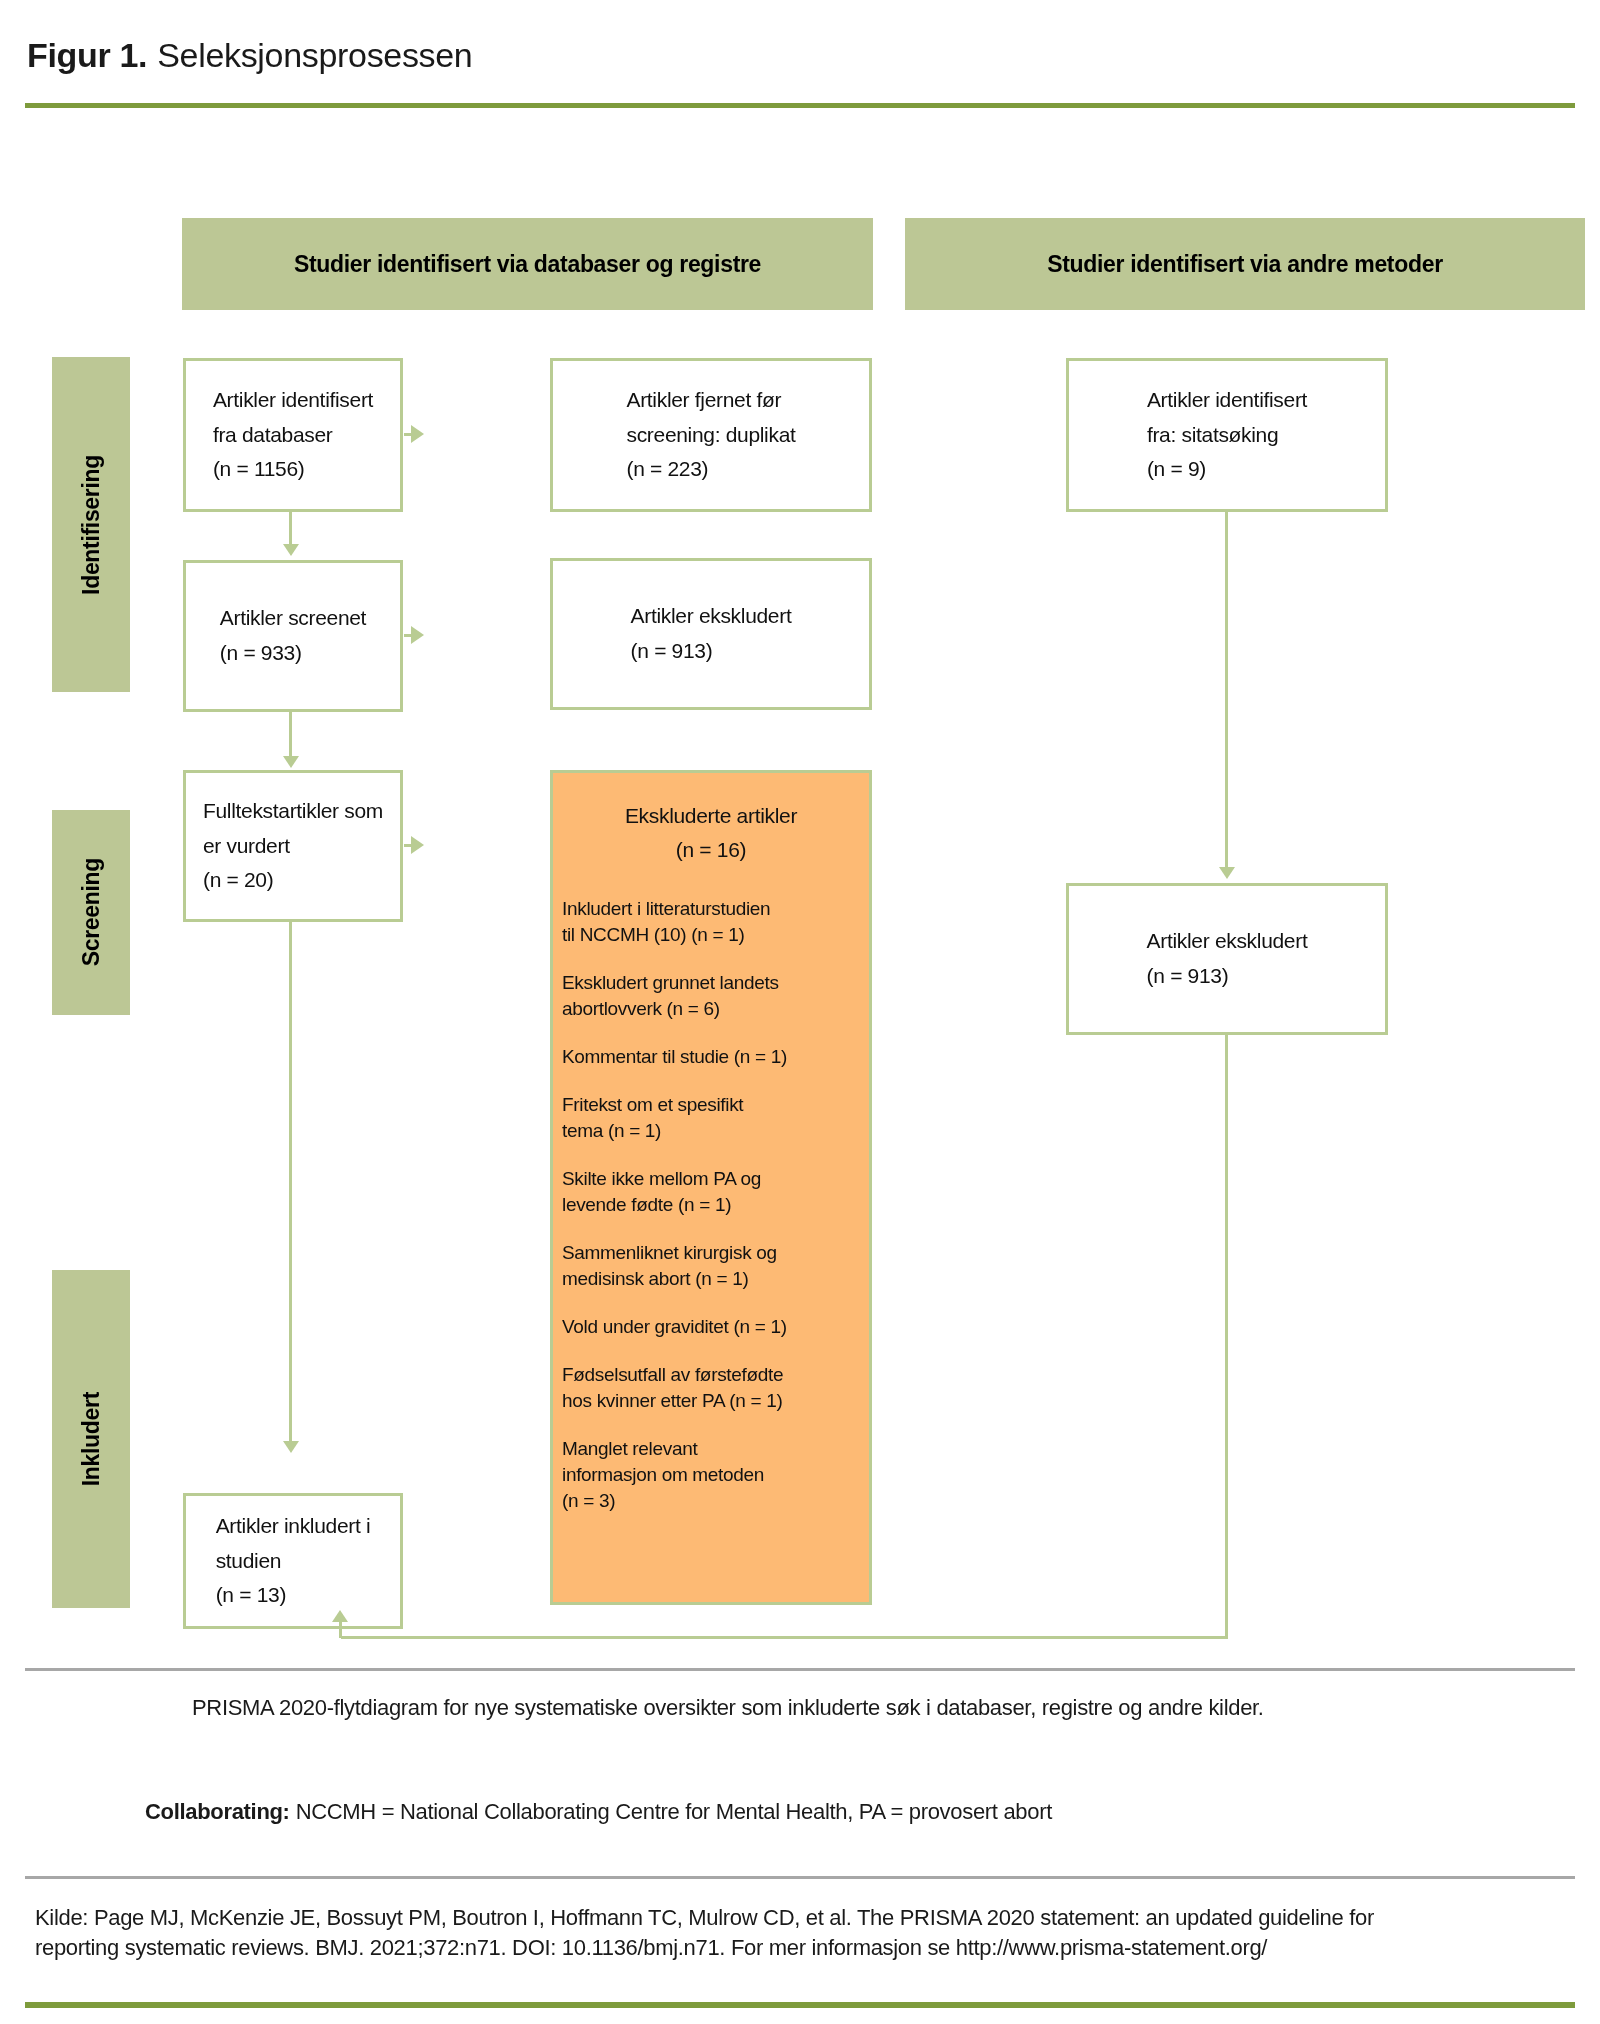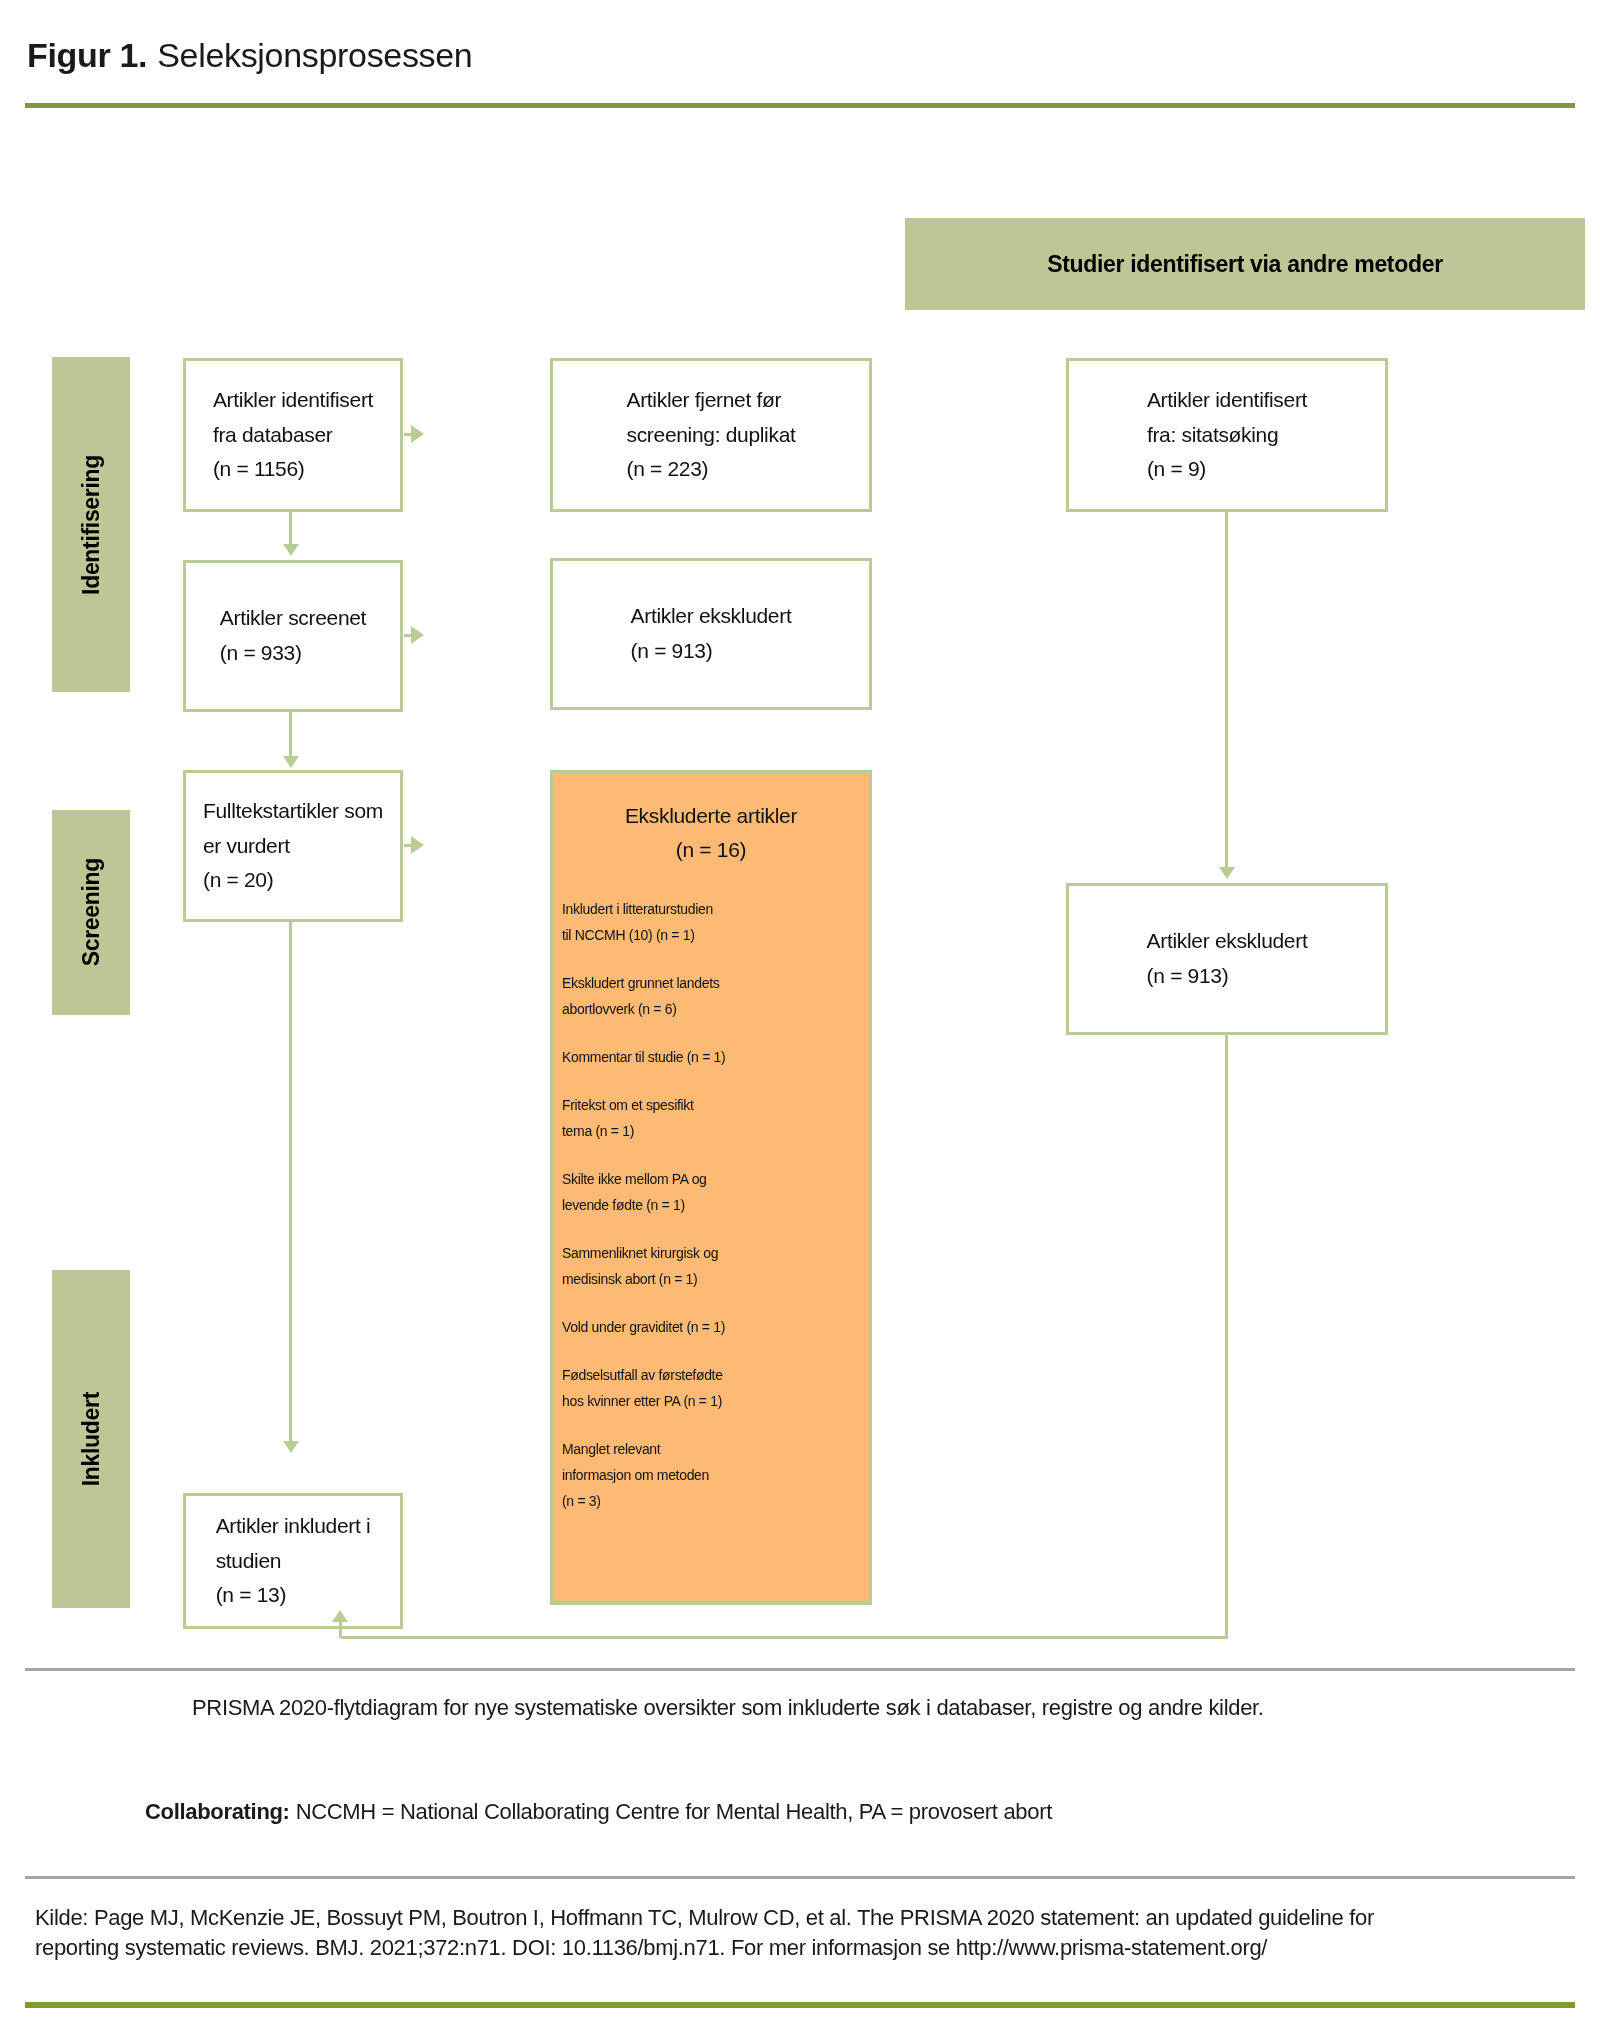--- a/index.html
+++ b/index.html
@@ -19,21 +19,21 @@
   .stage{background:var(--bar-green,#bcc795);display:flex;align-items:center;justify-content:center;}
   .stage span{writing-mode:vertical-rl;transform:rotate(180deg);font-weight:bold;font-size:23px;color:#000;}
 
   .fbox{background:#fff;border:3px solid var(--line-green,#b9cc93);box-sizing:border-box;
         display:flex;align-items:center;justify-content:center;text-align:left;
         font-size:21px;line-height:1.65;white-space:pre-line;color:#111;}
 
   .bigbox{background:#fdba74;border:3px solid var(--line-green,#b9cc93);box-sizing:border-box;
           padding:26px 9px 8px 9px;color:#111;}
   .bigbox .bb-head{text-align:center;font-size:21px;line-height:1.6;white-space:pre-line;margin:0 0 30px 0;}
-  .bigbox p{font-size:14px;line-height:26px;margin:0 0 22px 0;white-space:pre-line;}
+  .bigbox p{font-size:19px;line-height:26px;margin:0 0 22px 0;white-space:pre-line;}
 
   .conn{background:var(--line-green,#b9cc93);}
   .tri{width:0;height:0;}
   .tri.down{border-left:8px solid transparent;border-right:8px solid transparent;
             border-top:12px solid var(--line-green,#b9cc93);}
   .tri.up{border-left:8px solid transparent;border-right:8px solid transparent;
           border-bottom:12px solid var(--line-green,#b9cc93);}
   .tri.right{border-top:9px solid transparent;border-bottom:9px solid transparent;
              border-left:13px solid var(--line-green,#b9cc93);}
 
@@ -45,20 +45,21 @@
 </head>
 <body>
 
 <div id="page" style="--bar-green: #bcc795; --line-green: #b9cc93; --rule-olive: #7e9b3c; --rule-gray: #a7a7a7;">
 
   <div class="abs fig-title">
     <span class="lbl">Figur 1.</span><span class="ttl">Seleksjonsprosessen</span>
   </div>
   <div class="abs rule" style="left:25px;top:103px;width:1550px;height:5px;"></div>
 
+  <div class="abs colhdr" style="left:182px;top:218px;width:691px;height:92px;">Studier identifisert via databaser og registre</div>
   <div class="abs colhdr" style="left:905px;top:218px;width:680px;height:92px;">Studier identifisert via andre metoder</div>
 
   <div class="abs stage" style="left:52px;top:357px;width:78px;height:335px;">
     <span>Identifisering</span>
   </div>
   <div class="abs stage" style="left:52px;top:810px;width:78px;height:205px;">
     <span>Screening</span>
   </div>
   <div class="abs stage" style="left:52px;top:1270px;width:78px;height:338px;">
     <span>Inkludert</span>

